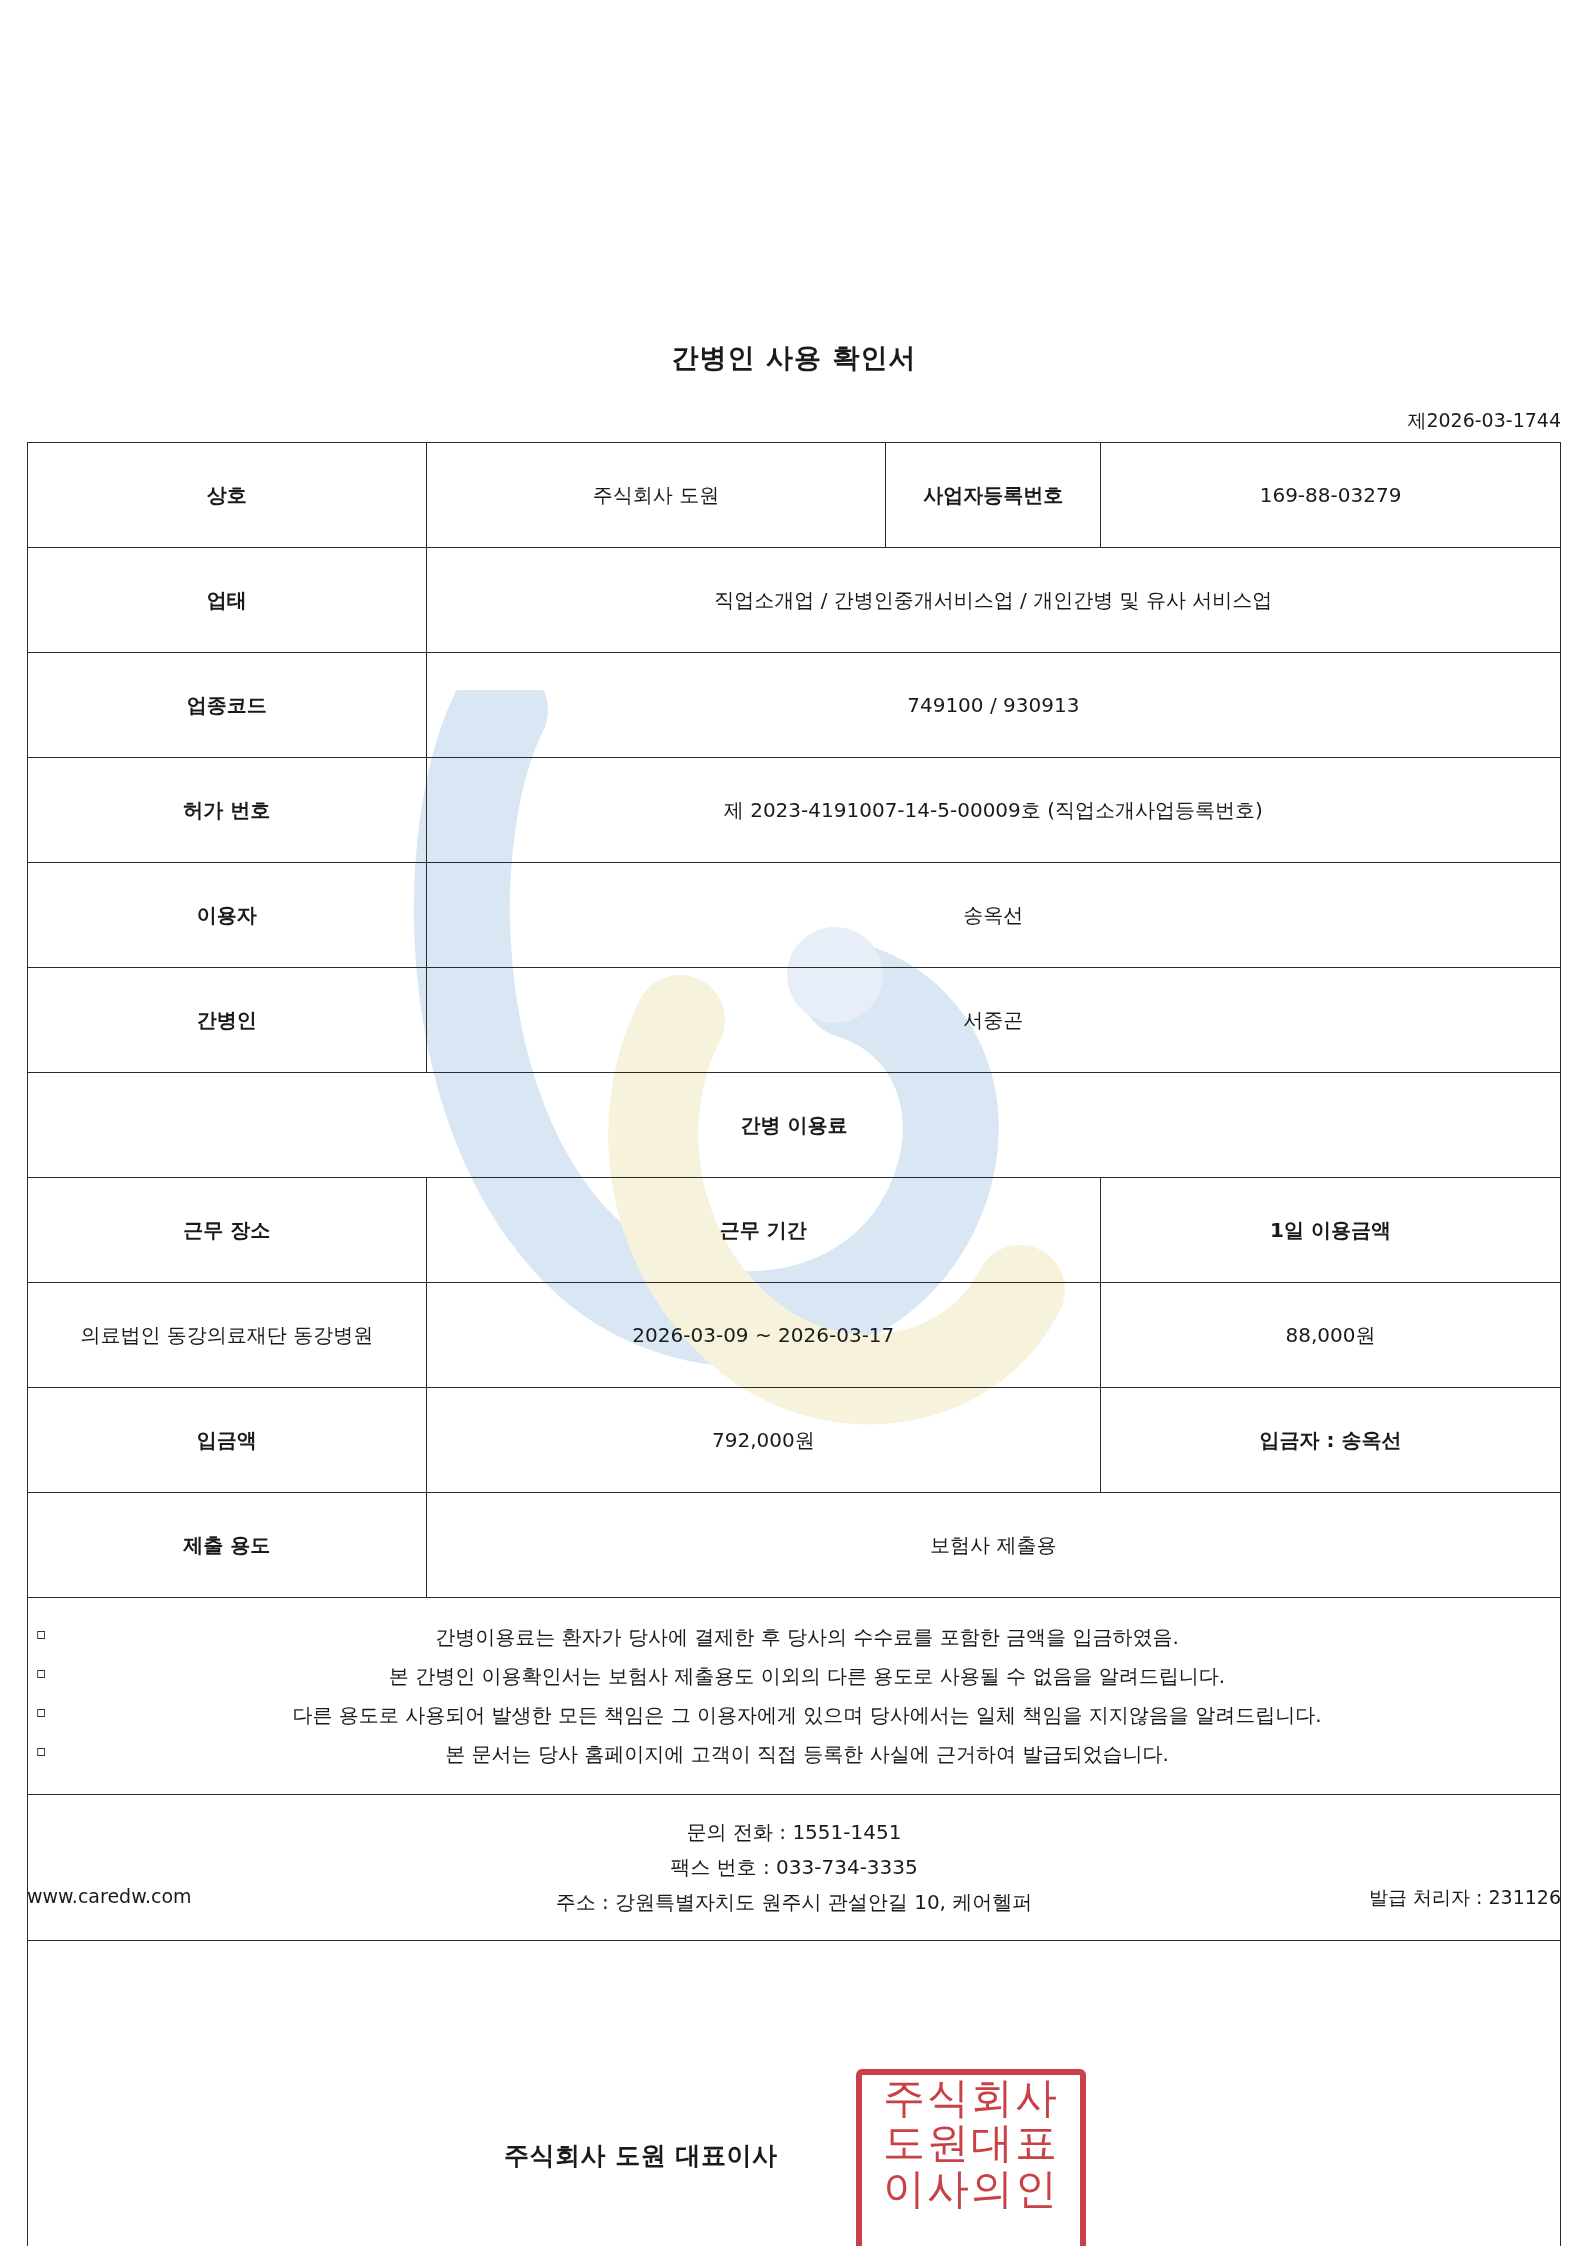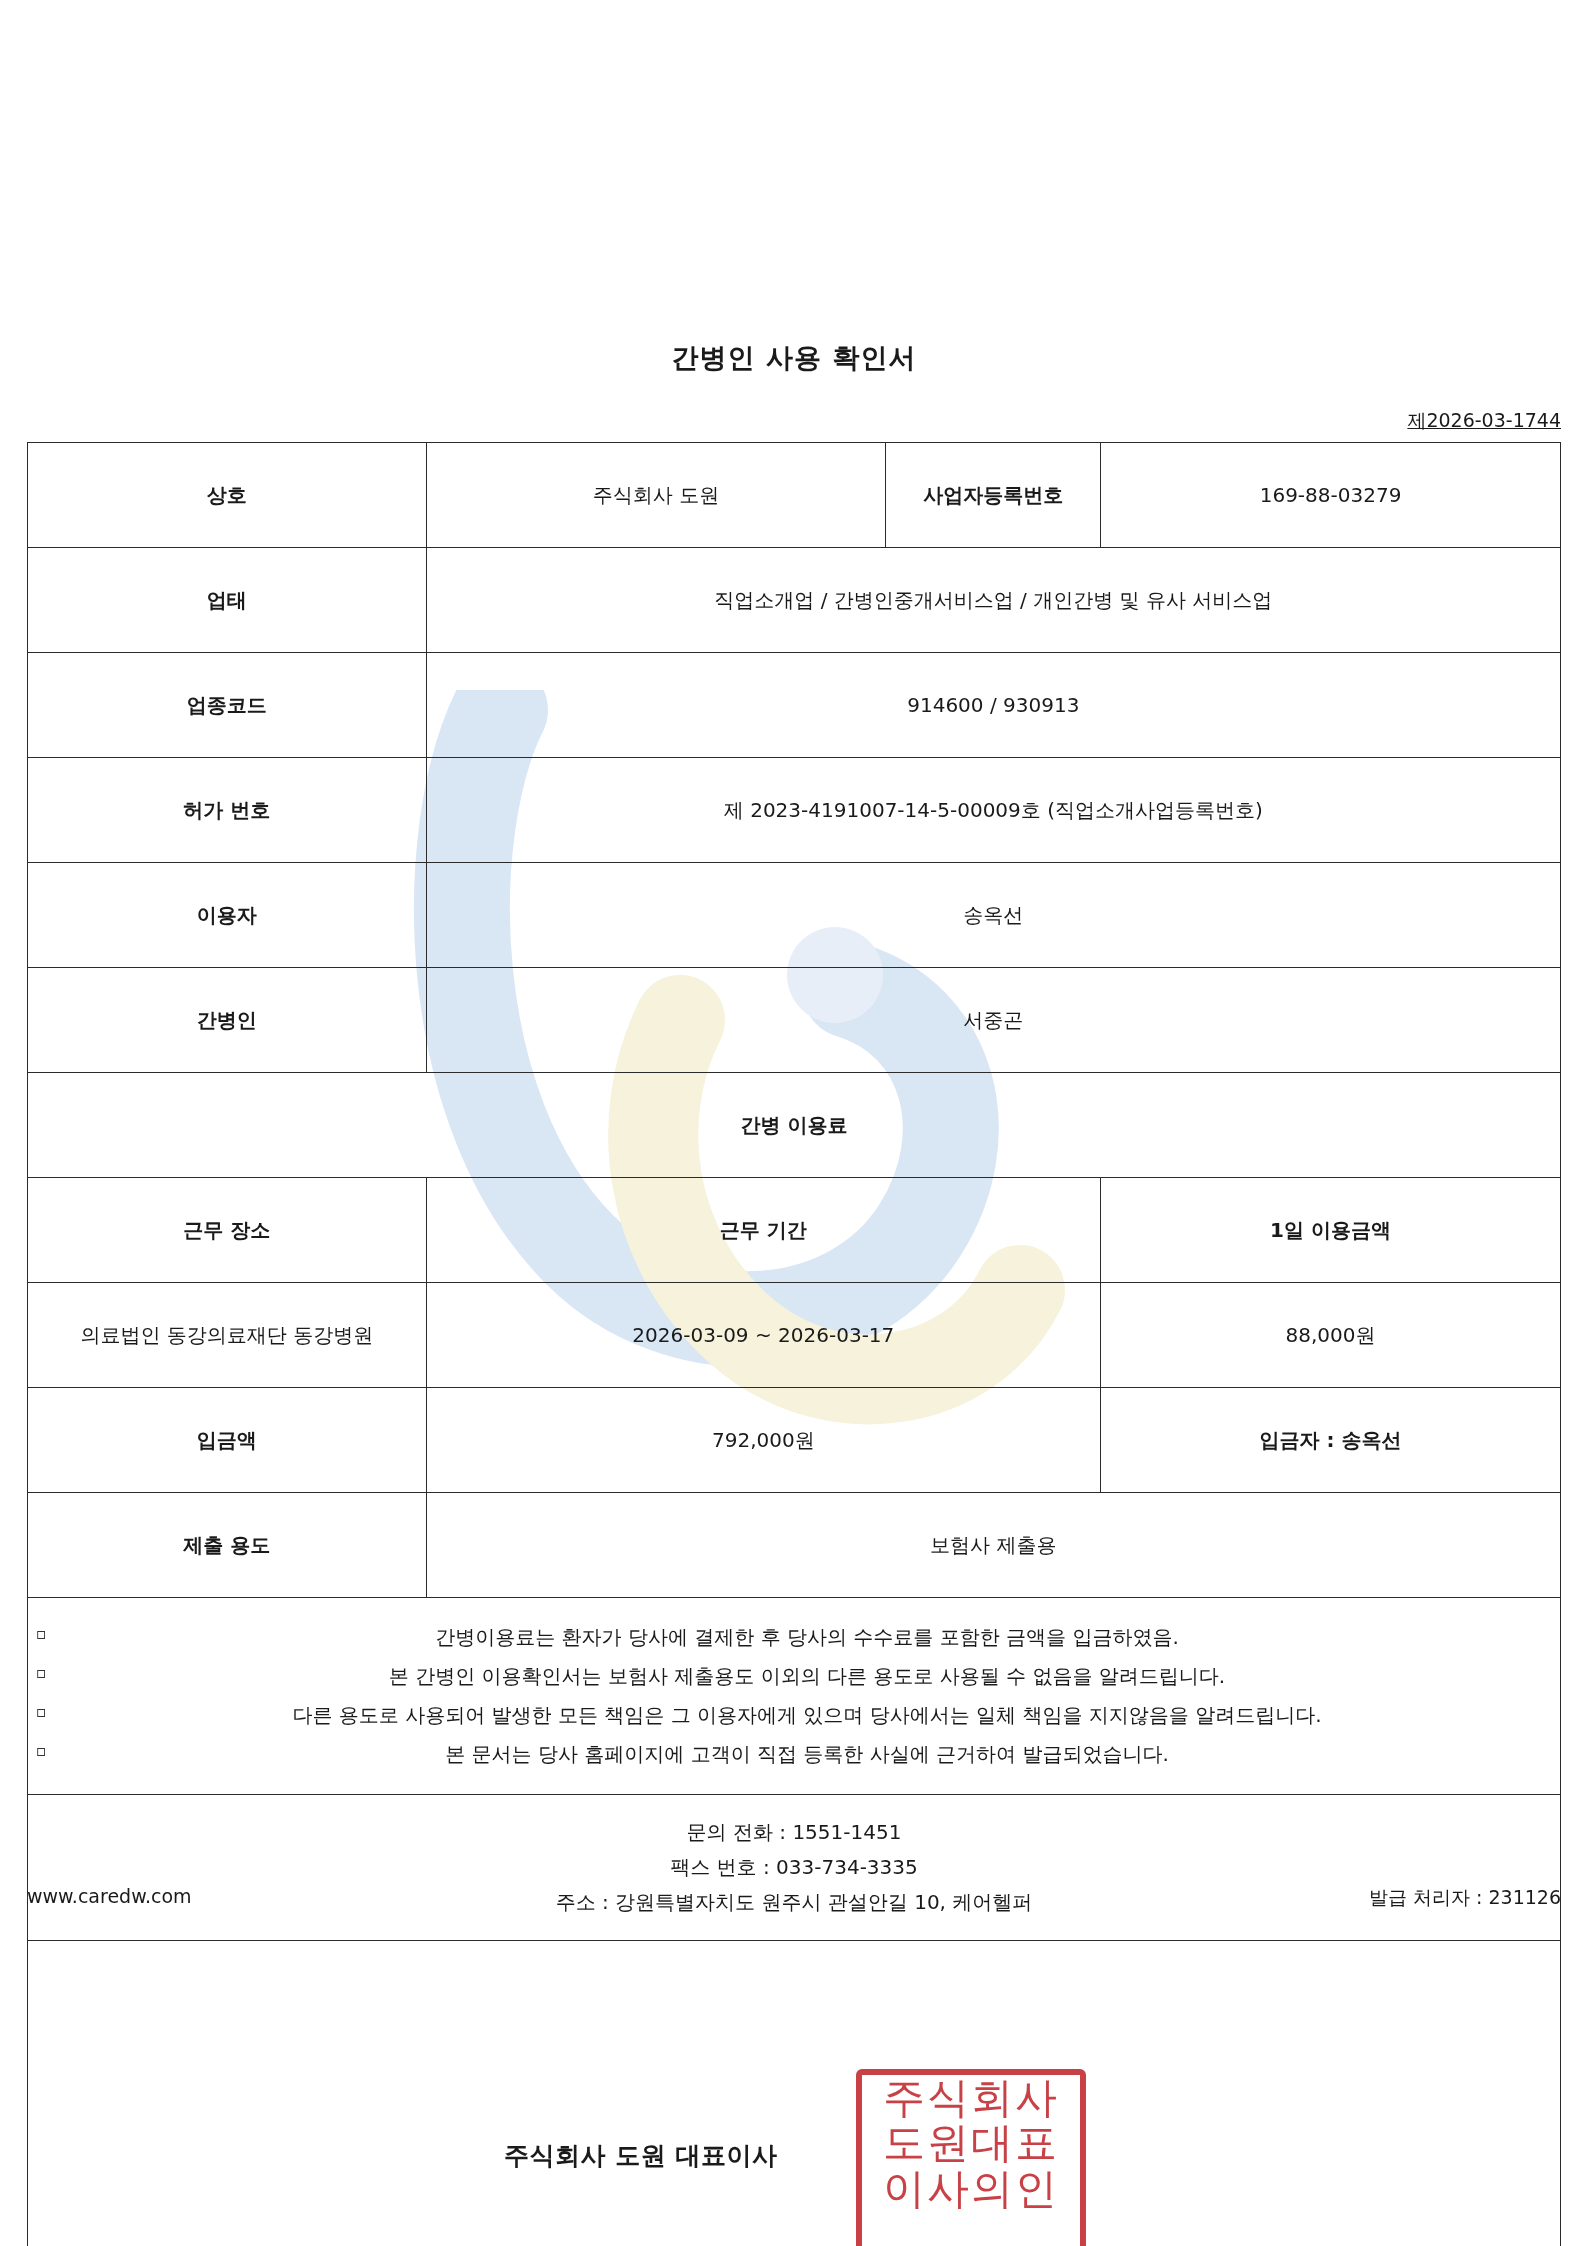--- a/index.html
+++ b/index.html
@@ -45,21 +45,20 @@
     font-weight: bold;
     letter-spacing: 1px;
     margin-top: 340px;
   }
   .doc-number {
     text-align: right;
     font-size: 19px;
     margin-right: 27px;
     margin-top: 32px;
     margin-bottom: 8px;
-    text-decoration: underline;
   }
   table.main {
     border-collapse: collapse;
     width: 1534px;
     margin: 0 auto;
     table-layout: fixed;
   }
   table.main td {
     border: 1px solid #2b2b2b;
     height: 64px;
@@ -196,21 +195,21 @@
           <td colspan="2">주식회사 도원</td>
           <td class="label">사업자등록번호</td>
           <td colspan="2">169-88-03279</td>
         </tr>
         <tr>
           <td class="label">업태</td>
           <td colspan="5">직업소개업 / 간병인중개서비스업 / 개인간병 및 유사 서비스업</td>
         </tr>
         <tr>
           <td class="label">업종코드</td>
-          <td colspan="5">914600 / 930913</td>
+          <td colspan="5">749100 / 930913</td>
         </tr>
         <tr>
           <td class="label">허가 번호</td>
           <td colspan="5">제 2023-4191007-14-5-00009호 (직업소개사업등록번호)</td>
         </tr>
         <tr>
           <td class="label">이용자</td>
           <td colspan="5">송옥선</td>
         </tr>
         <tr>

